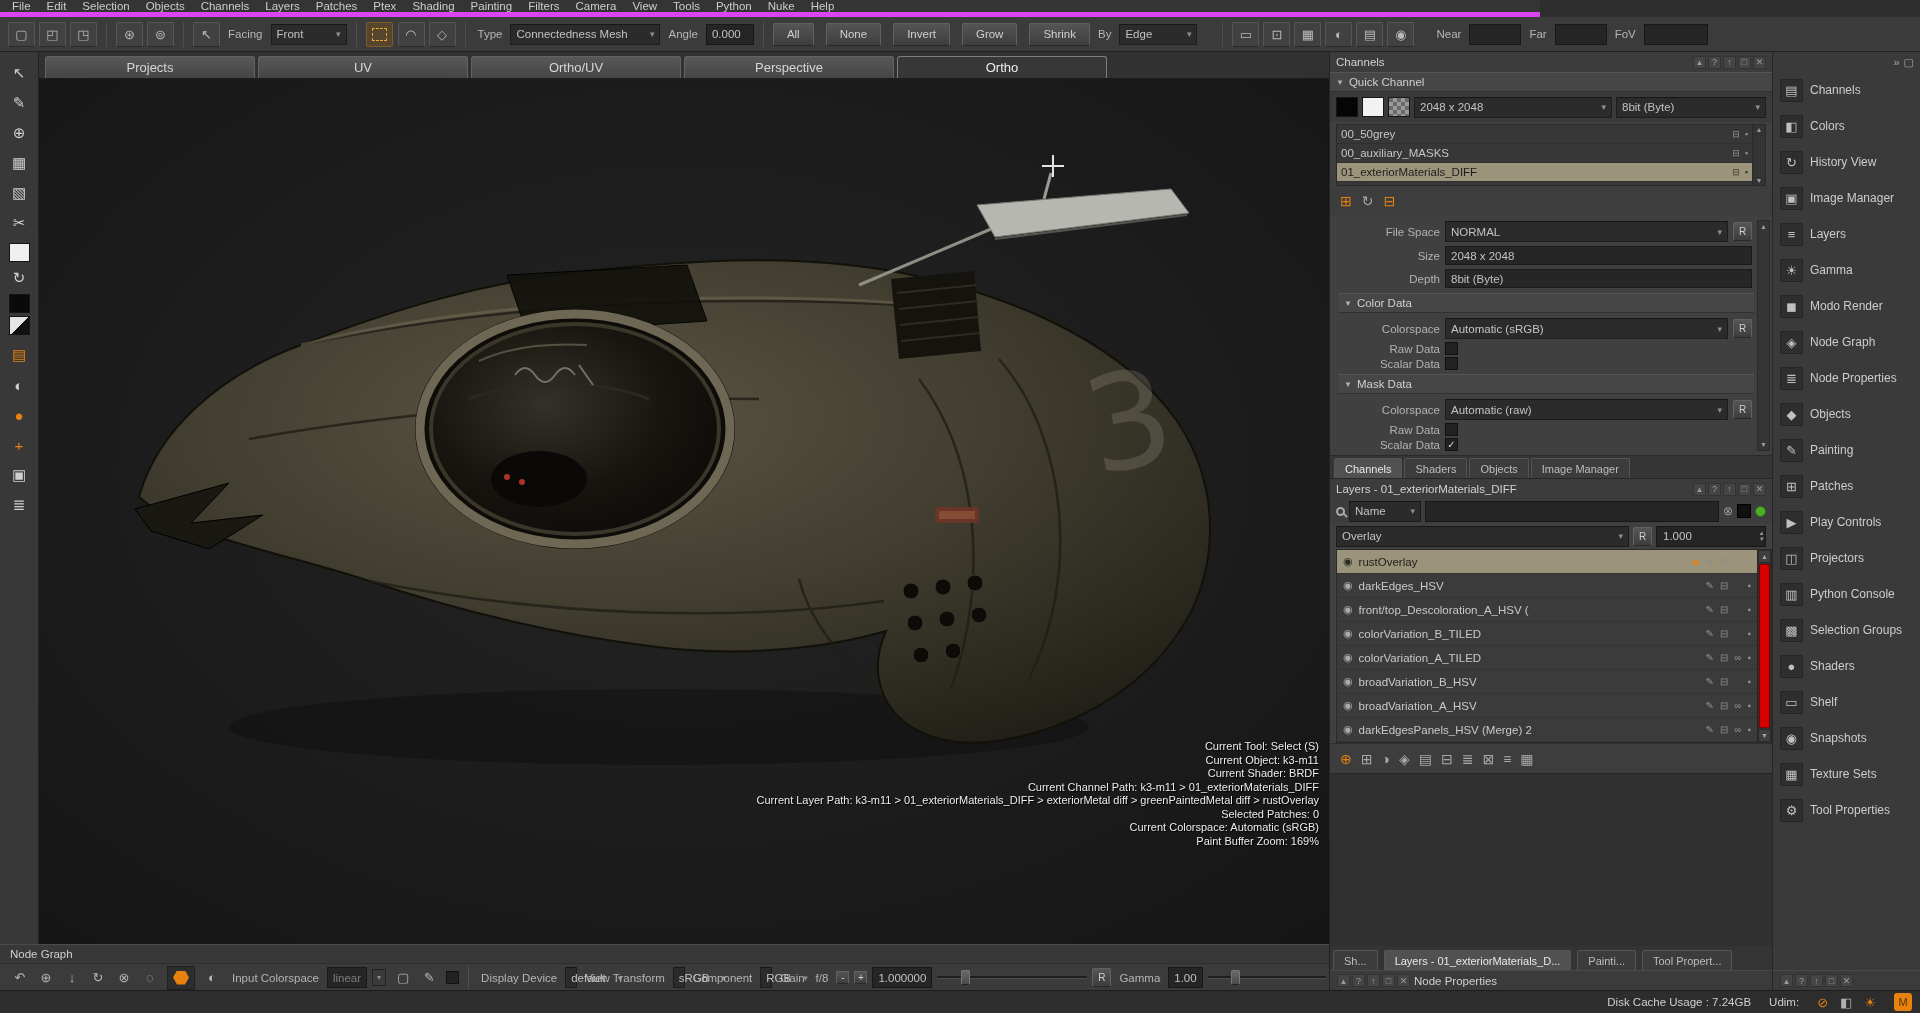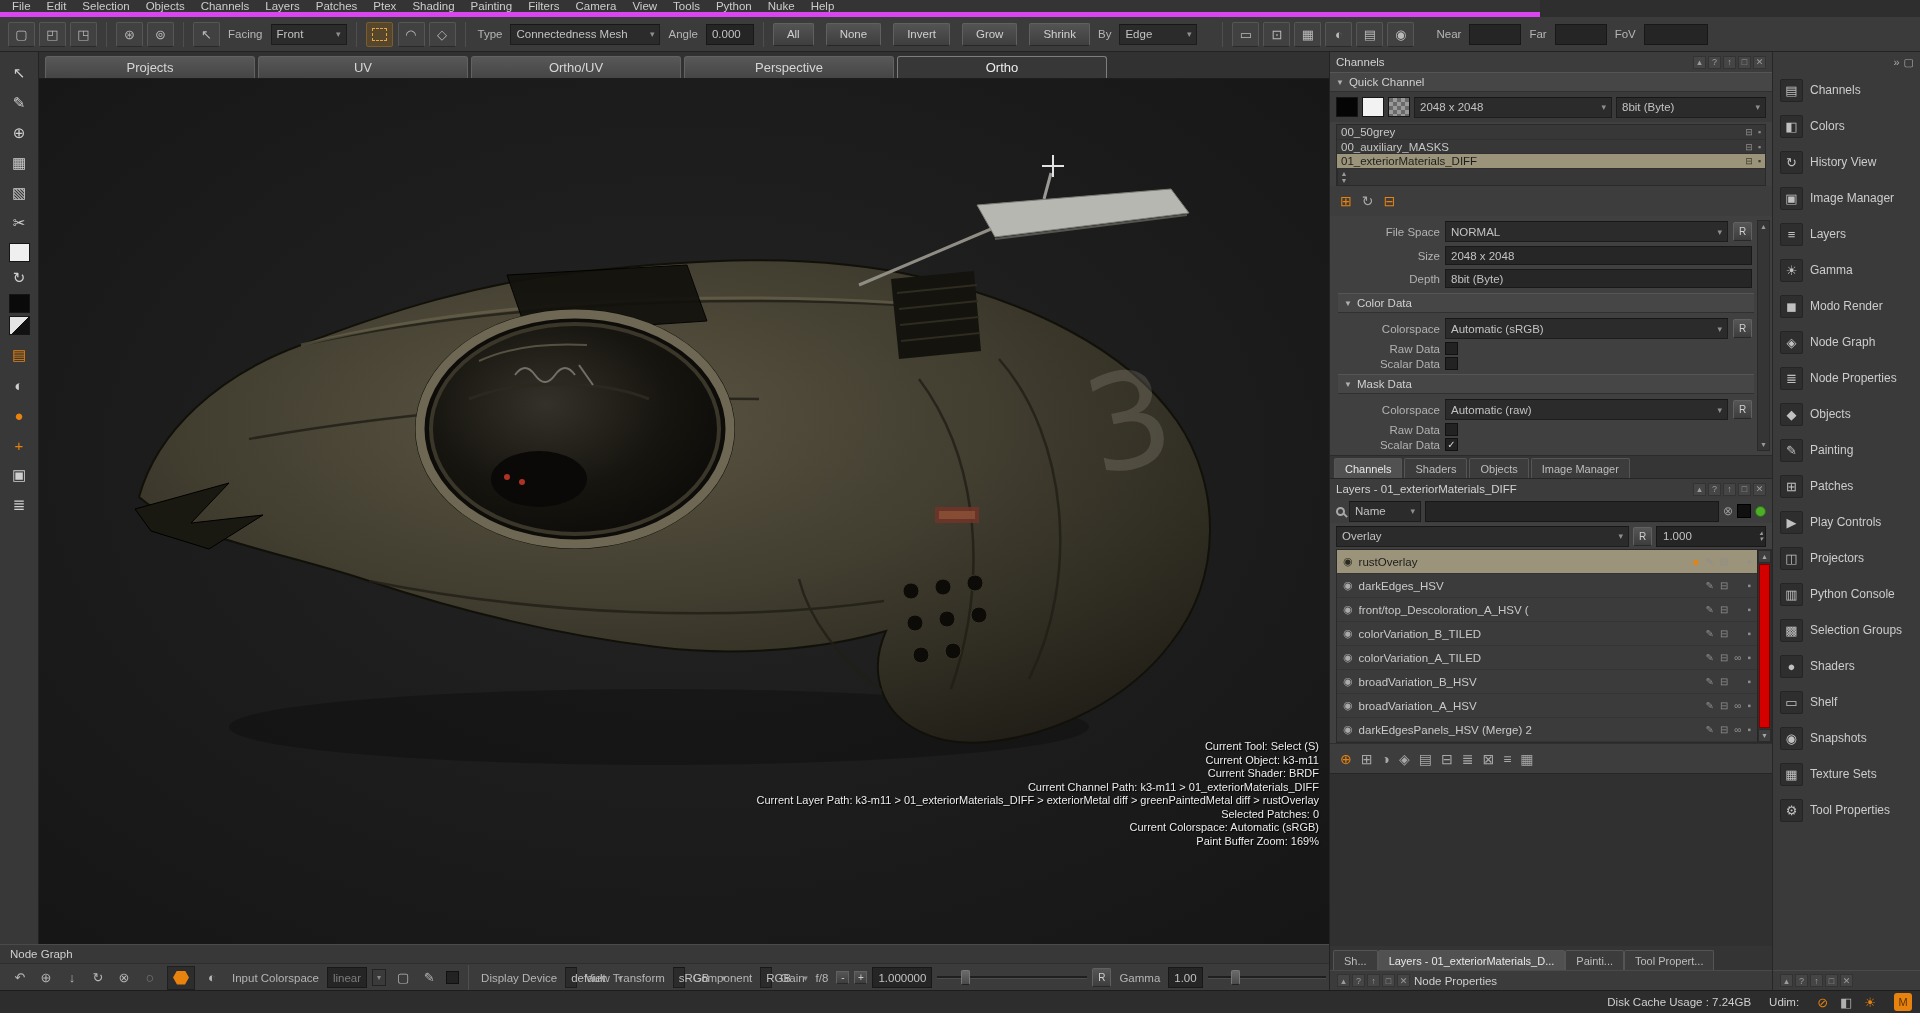--- a/index.html
+++ b/index.html
@@ -82,21 +82,21 @@
   .ptitle{height:20px;display:flex;align-items:center;padding:0 6px;color:#d2d2d2;background:#3c3c3c}
   .ptitle .t{flex:1}
   .section-hdr{height:20px;display:flex;align-items:center;gap:5px;padding:0 6px;background:#464646;
     border-top:1px solid #555;border-bottom:1px solid #303030;color:#d0d0d0}
   .section-hdr .tri{font-size:8px;color:#b0b0b0}
   .qc-row{height:30px;display:flex;align-items:center;gap:4px;padding:0 6px;background:#3a3a3a}
   .swatch{width:22px;height:20px;border:1px solid #161616;flex:none}
   .swatch.black{background:#050505}
   .swatch.white{background:#f2f2f2}
   #channel-list{height:62px;margin:2px 6px 0 6px;background:#373737;border:1px solid #2a2a2a;
-    display:flex;flex-direction:column}
+    display:flex;flex-direction:row}
   #channel-rows{flex:1;display:flex;flex-direction:column;overflow:hidden}
   .ch-row{height:19px;display:flex;align-items:center;gap:5px;padding:0 4px;border-bottom:1px solid #303030;color:#c6c6c6}
   .ch-row .nm{flex:1;white-space:nowrap;overflow:hidden}
   .ch-row .mini{font-size:9px;color:#8d8d8d}
   .ch-row.selected{background:#9b947a;color:#1d1d1d}
   .ch-row.selected .mini{color:#3a3a2d}
   .mini-scroll{width:13px;background:#343434;border-left:1px solid #2a2a2a;display:flex;
     flex-direction:column;justify-content:space-between;align-items:center;padding:1px 0}
   .mini-scroll .sa{font-size:7px;color:#9a9a9a}
   .actions-row{height:30px;display:flex;align-items:center;gap:10px;padding:0 10px;background:#3d3d3d}
@@ -139,21 +139,21 @@
   .layer-row.selected{background:#9b947a;color:#1c1c1c}
   .layer-row.selected .eye{color:#2a2a20}
   .layer-row.selected .blob{display:inline}
   .vscroll{width:14px;background:#303030;border-left:1px solid #262626;display:flex;flex-direction:column}
   .vscroll .sbtn{height:13px;display:flex;align-items:center;justify-content:center;font-size:7px;
     color:#a5a5a5;background:#3f3f3f;border:1px solid #2b2b2b}
   .sthumb-red{flex:1;background:#d40000;border:1px solid #7e0000;margin:1px}
   #layer-actions{height:30px;display:flex;align-items:center;gap:9px;padding:0 10px;background:#3d3d3d;
     border-top:1px solid #2e2e2e}
   #panel-empty{flex:1;background:#303030;border-top:1px solid #262626}
-  #bottom-tabs{height:24px;display:flex;align-items:flex-end;gap:0;padding:0 3px;background:#343434}
+  #bottom-tabs{height:24px;display:flex;align-items:flex-end;gap:6px;padding:0 3px;background:#343434}
   #nodeprops-row{height:20px;display:flex;align-items:center;gap:4px;padding:0 5px;background:#3b3b3b;
     border-top:1px solid #4a4a4a;color:#cfcfcf}
 
   
   #right-sidebar{position:absolute;left:1772px;top:52px;width:148px;height:938px;background:#3a3a3a;
     border-left:1px solid #262626;display:flex;flex-direction:column}
   #sidebar-top{height:20px;display:flex;align-items:center;justify-content:flex-end;padding:0 6px;gap:4px;color:#aaa;font-size:11px}
   .sb-item{height:36px;display:flex;align-items:center;gap:7px;padding:0 7px}
   .sb-icon{width:23px;height:23px;background:#2e2e2e;border:1px solid #242424;border-radius:2px;
     display:flex;align-items:center;justify-content:center;font-size:13px;color:#c0c0c0;flex:none}

